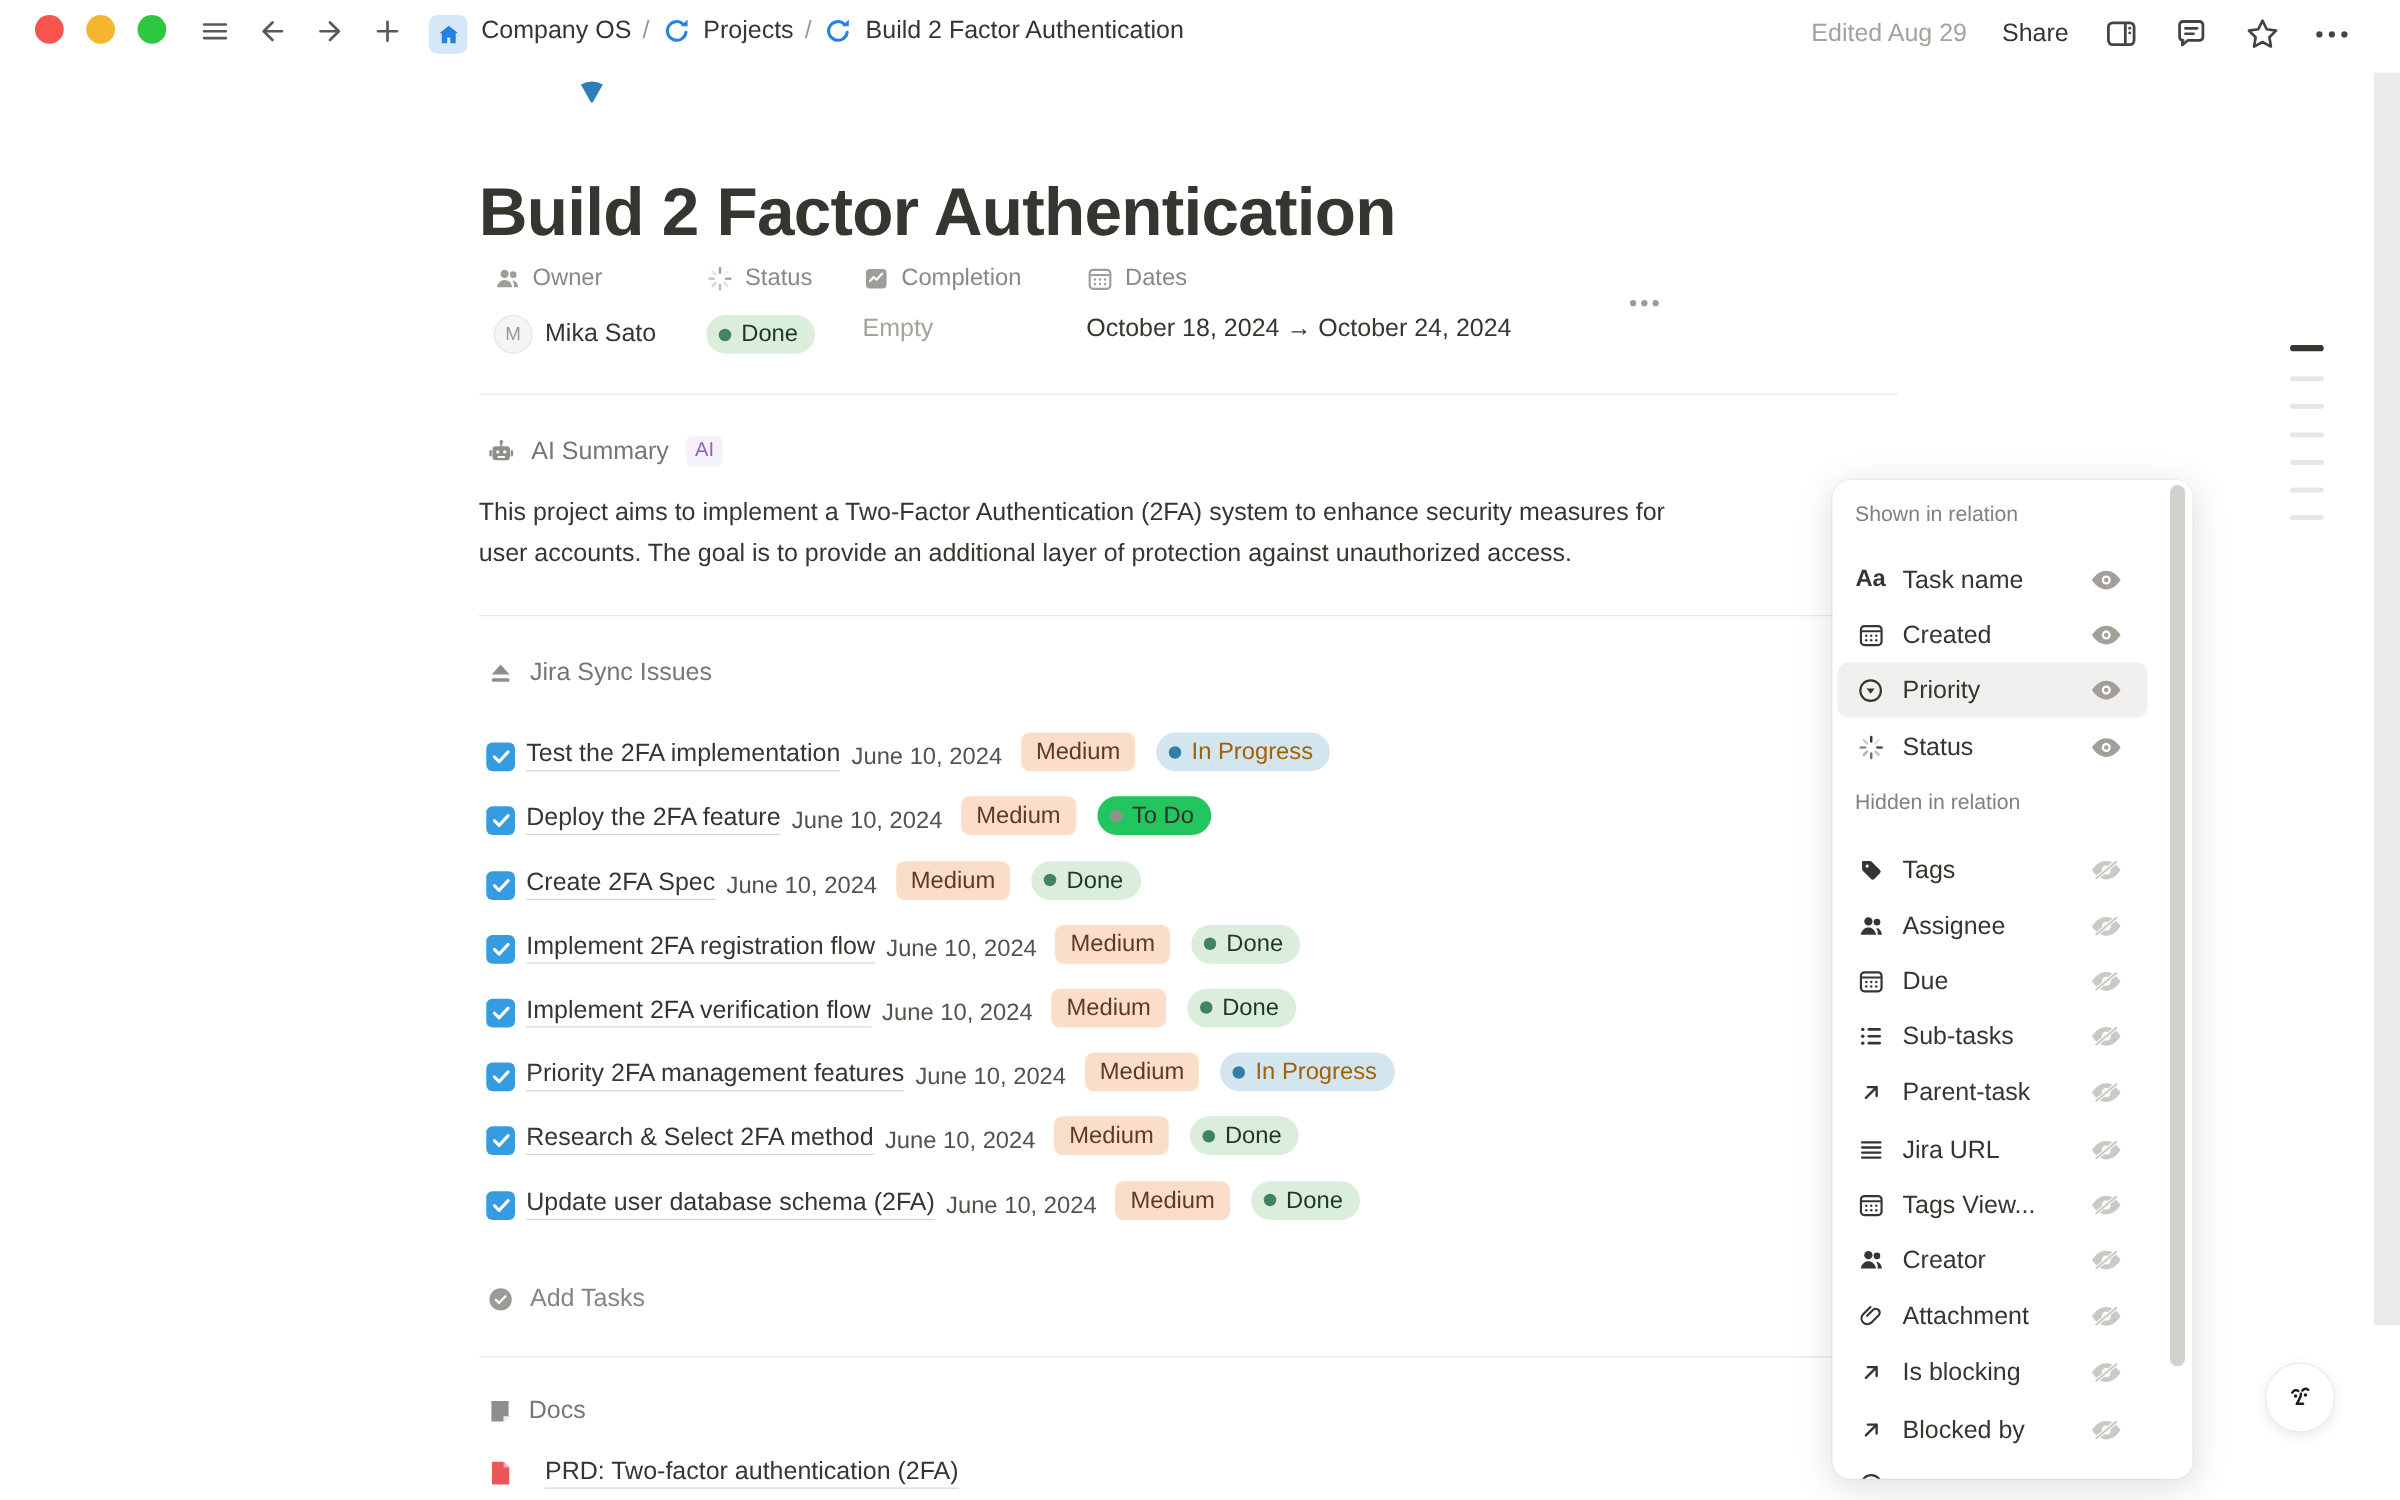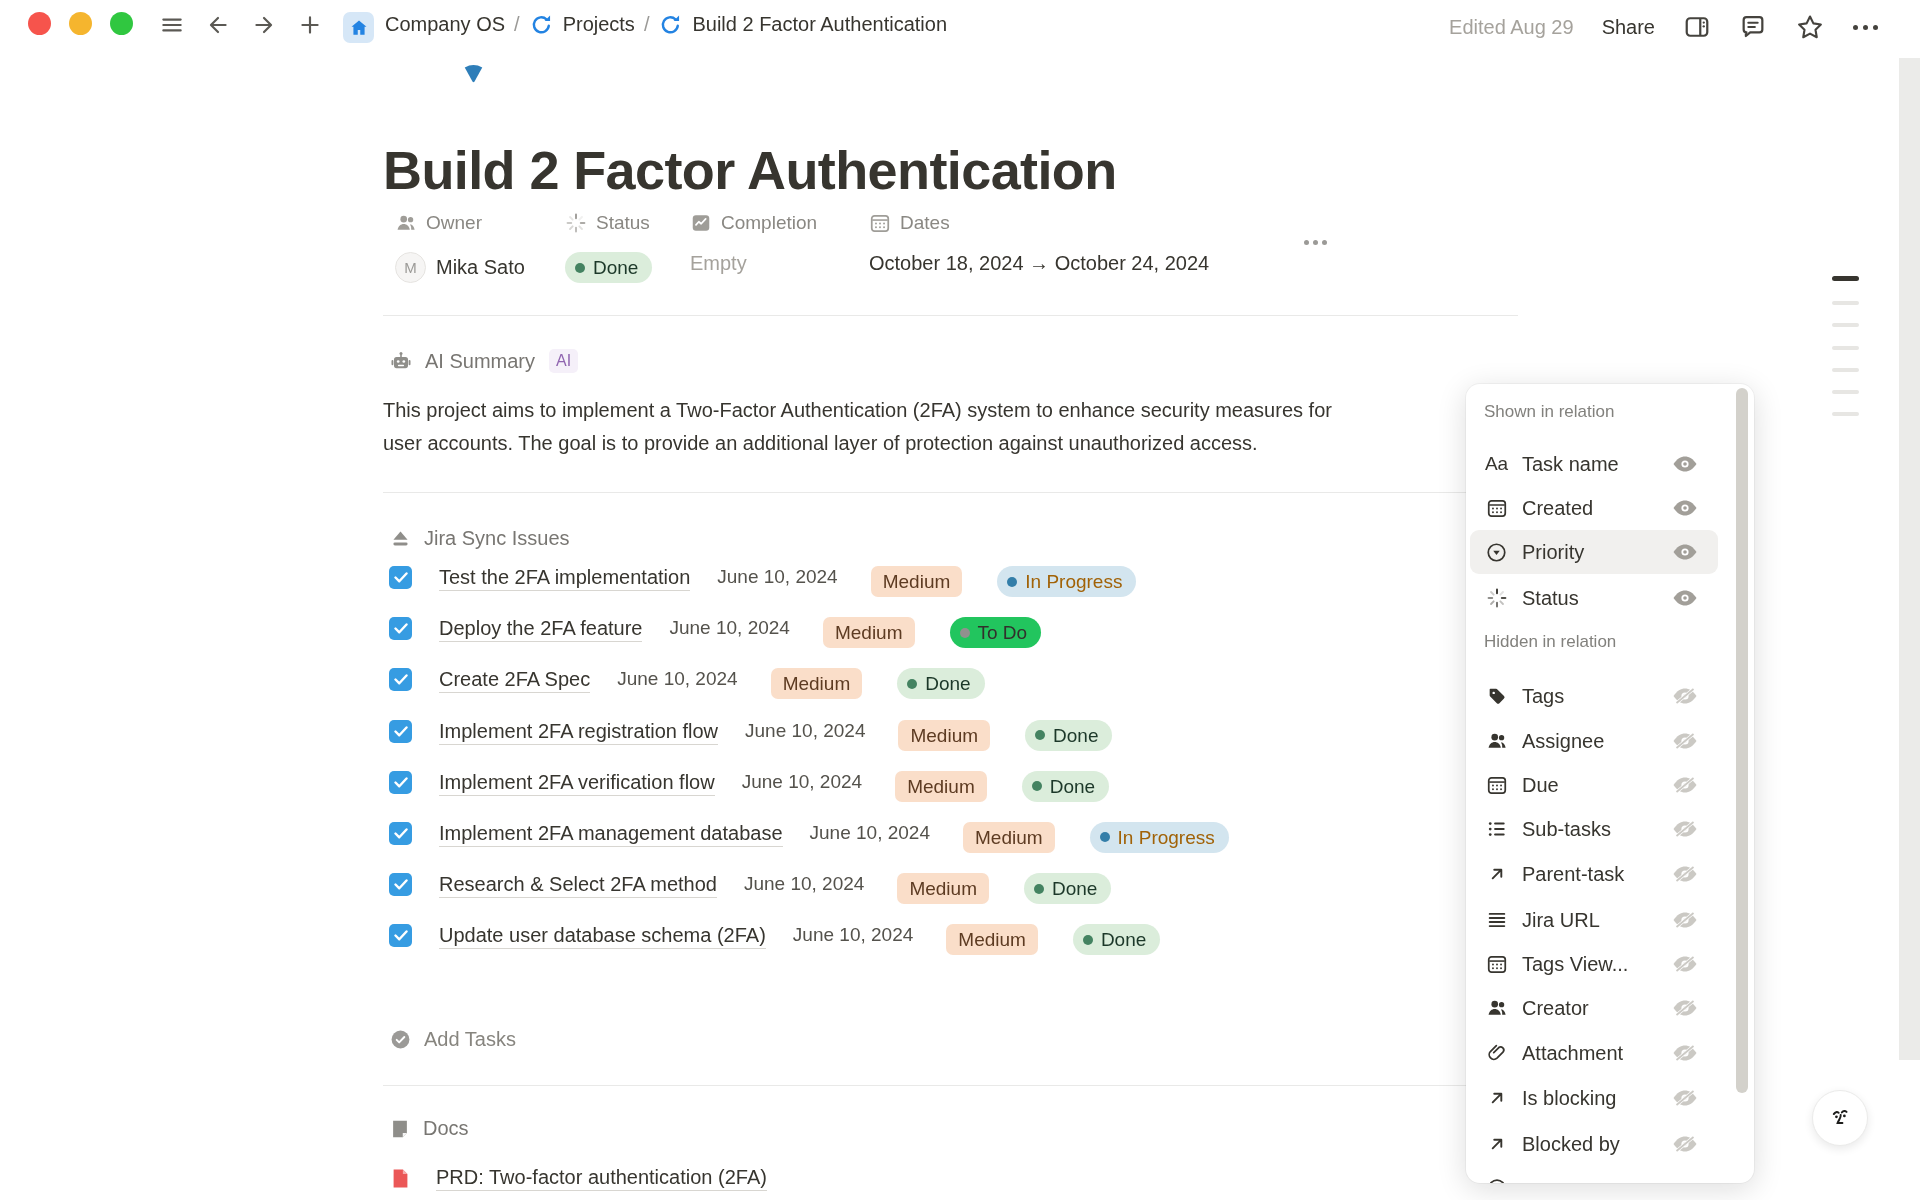--- a/index.html
+++ b/index.html
@@ -53,42 +53,42 @@
   .hr{position:absolute;left:383px;width:1135px;height:1px;background:rgba(55,53,47,.11)}
 
   
   .sechead{position:absolute;left:389px;display:flex;align-items:center;gap:12px;font-size:20px;color:#787672}
   .sechead .icn{color:#8f8e8a}
   .ai-badge{font-size:16px;color:#9065b0;background:#f5f0f9;border-radius:5px;padding:3px 7px;margin-left:2px}
   .ai-p{position:absolute;left:383px;top:394px;font-size:20px;line-height:33px;color:#37352f;width:1140px}
 
   
   .tasks{position:absolute;left:383px;top:566px;width:1131px;display:flex;flex-direction:column}
-  .trow{height:51.2px;display:flex;align-items:flex-start;gap:27px}
+  .trow{height:51.2px;display:flex;align-items:flex-end;gap:9px}
   .cbx{width:23px;height:23px;border-radius:5px;background:#369ce2;border:none;padding:0;margin-left:6px;display:flex;align-items:center;justify-content:center;flex-shrink:0}
   .tname{font-size:20px;color:#37352f;border-bottom:1.5px solid #d8d6d1;padding-bottom:1px;white-space:nowrap;cursor:pointer}
   .tdate{font-size:19px;color:#54524c;white-space:nowrap}
   .trow .pri{margin-left:6px}
   .trow .status{margin-left:8px}
 
   .addtasks{position:absolute;left:389px;top:1028px;display:flex;align-items:center;gap:12px;font-size:20px;color:#87857f;background:none;border:none;padding:0}
   .addtasks .icn{color:#9b9a97}
   .prd{position:absolute;left:389px;top:1166px;display:flex;align-items:center;gap:24px;font-size:20px;color:#37352f}
   .prd .lbl{border-bottom:1.5px solid #d8d6d1;padding-bottom:1px;cursor:pointer}
 
   
   .popover{position:absolute;left:1466px;top:384px;width:288px;height:799px;background:#fff;border-radius:14px;box-shadow:0 0 0 1px rgba(15,15,15,.04),0 6px 30px rgba(15,15,15,.14);overflow:hidden;z-index:30}
   .pop-head{position:absolute;left:18px;font-size:17px;color:#82817d;white-space:nowrap}
   .pop-row{position:absolute;left:18px;width:214px;height:40px;display:flex;align-items:center;gap:13px;font-size:20px;color:#37352f;cursor:pointer}
   .pop-row .icn{width:25px;color:#37352f}
   .pop-row .eyeb{margin-left:auto;background:none;border:none;padding:0;display:inline-flex}
   .eye-on{color:#a29f99}
   .eye-off{color:#cbc9c4}
   .pop-hl{position:absolute;left:4px;top:146px;width:248px;height:44px;background:#f1f0ee;border-radius:9px}
-  .aa-icn{font-size:19px;font-weight:400;color:#37352f}
+  .aa-icn{font-size:19px;font-weight:700;color:#37352f}
   .pop-scroll{position:absolute;right:6px;top:4px;width:12px;height:705px;border-radius:6px;background:#d3d1cb}
 
   
   .right-strip{position:absolute;left:1899px;top:58px;width:21px;height:1002px;background:#ebebe9}
   .outline{position:absolute;left:1832px;top:276px;width:27px;cursor:pointer}
   .oline{position:absolute;left:0;width:27px;border-radius:2.5px}
   .oline.dark{height:5px;background:#37352f}
   .oline.lite{height:4px;background:#e7e6e3}
   .fab{position:absolute;left:1812px;top:1090px;width:56px;height:56px;border-radius:50%;background:#fff;border:1px solid #ebebea;box-shadow:0 3px 10px rgba(0,0,0,.09);display:flex;align-items:center;justify-content:center;color:#1d1d1b;z-index:35;padding:0}
 </style>
@@ -378,21 +378,21 @@
           <span class="dot"></span>
           <span>Done</span>
         </span>
     </div>
     <div class="trow">
       <button class="cbx">
           <svg width="14" height="11" viewBox="0 0 14 11">
             <path d="M1.5 5.5l3.8 3.8L12.5 1.5" stroke="#fff" stroke-width="2.4" fill="none" stroke-linecap="round" stroke-linejoin="round"></path>
           </svg>
         </button>
-      <span class="tname">Implement 2FA management database</span>
+      <span class="tname">Priority 2FA management features</span>
       <span class="tdate">June 10, 2024</span>
       <span class="pill pri">Medium</span>
       <span class="pill status" data-st="inprogress">
           <span class="dot"></span>
           <span>In Progress</span>
         </span>
     </div>
     <div class="trow">
       <button class="cbx">
           <svg width="14" height="11" viewBox="0 0 14 11">

